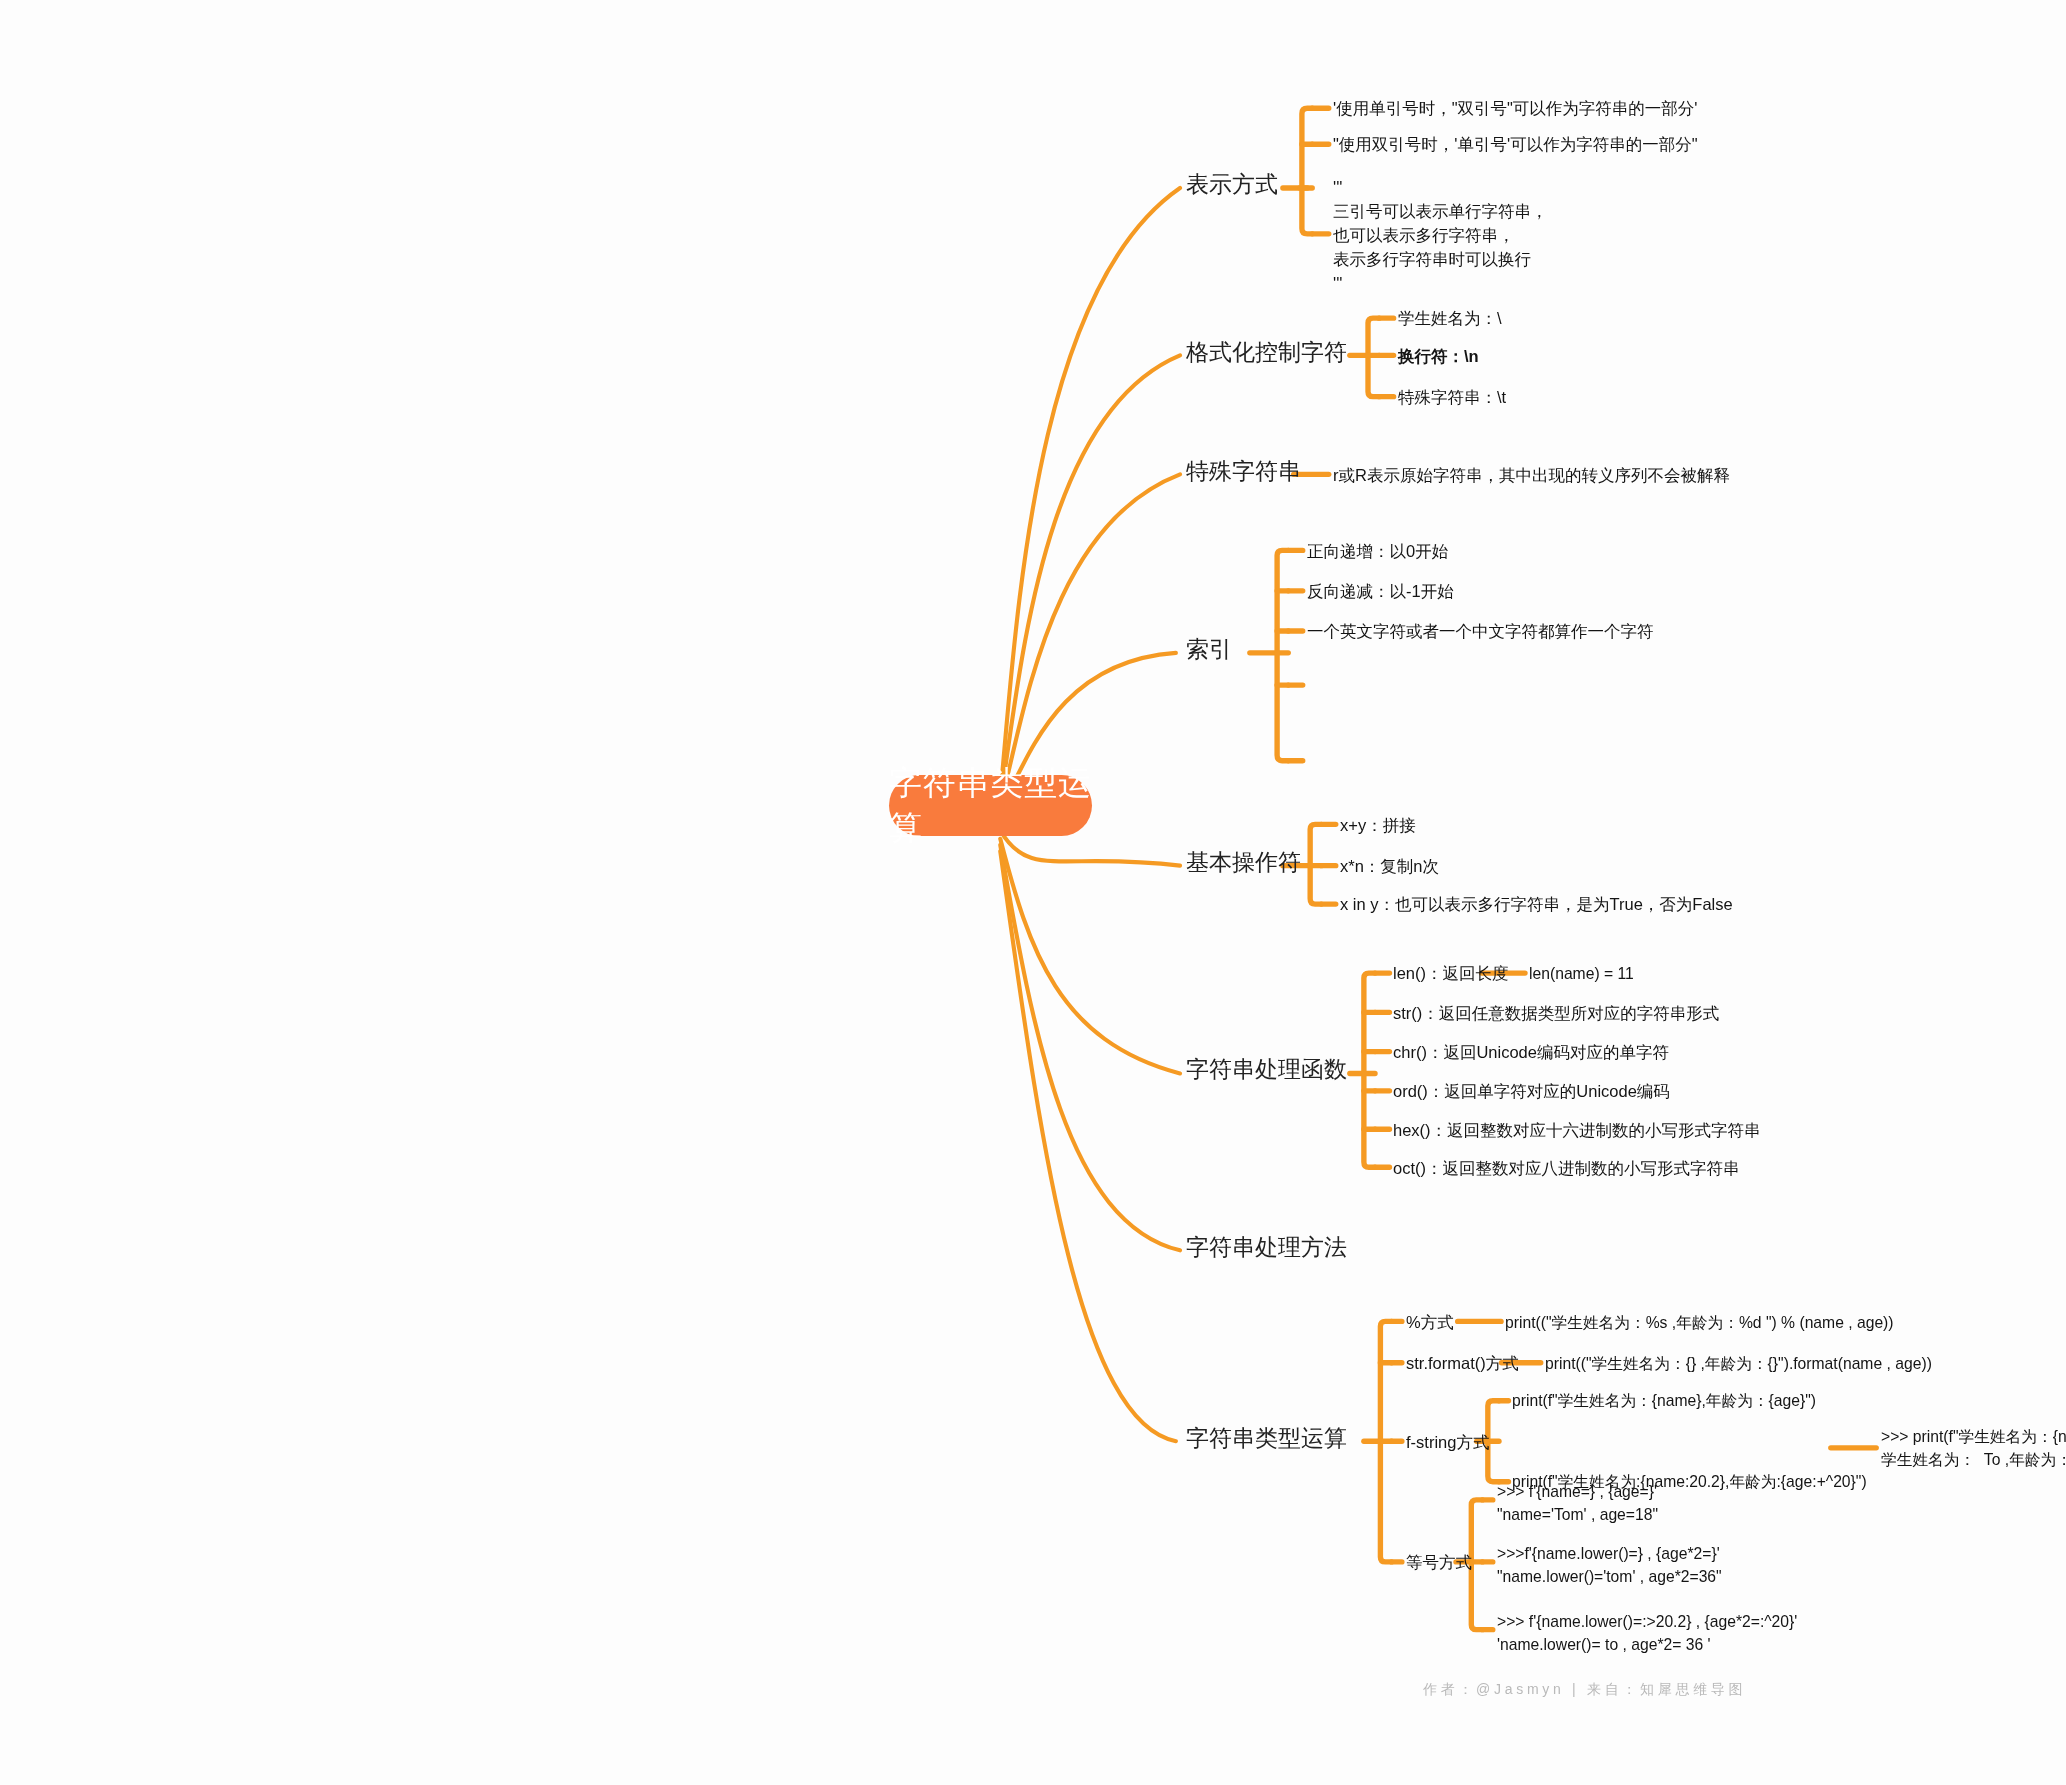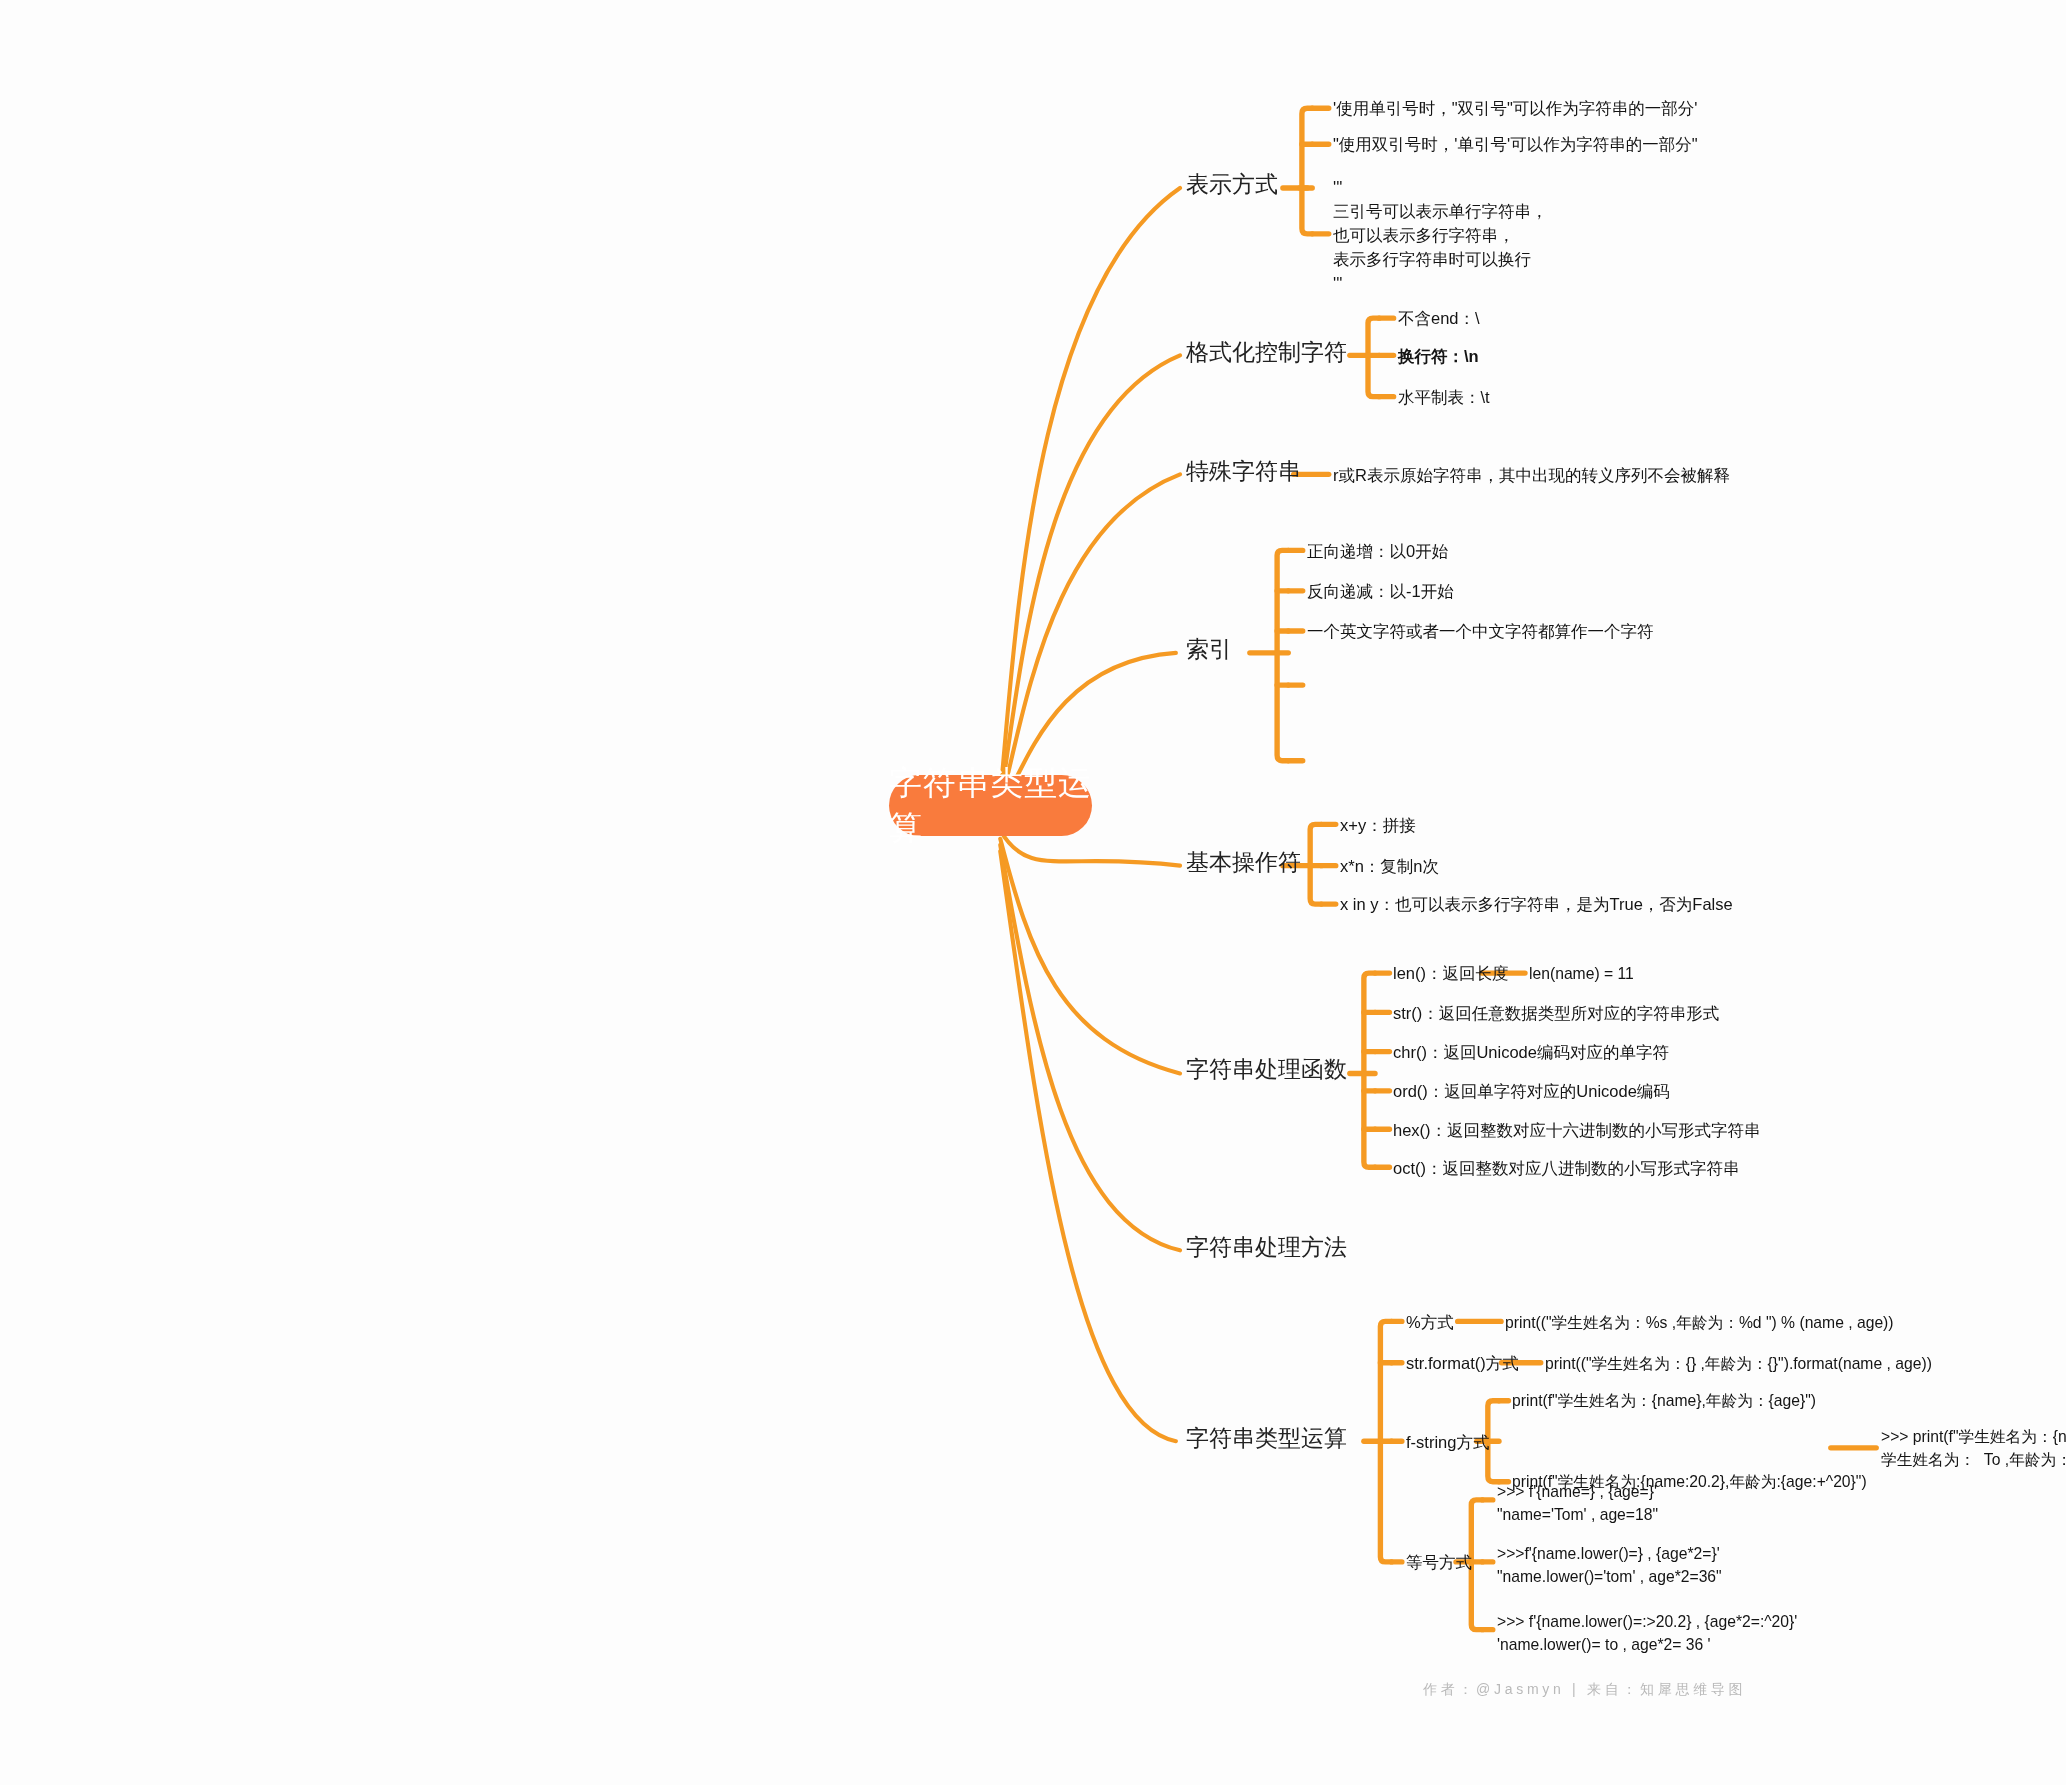--- a/index.html
+++ b/index.html
@@ -151,23 +151,23 @@
   <div class="node l1" style="left:1186px; top:1423px;"><span>字符串类型运算</span></div>
 
   <div class="node l2" style="left:1333px; top:97px;"><span>'使用单引号时，"双引号"可以作为字符串的一部分'</span></div>
   <div class="node l2" style="left:1333px; top:133px;"><span>"使用双引号时，'单引号'可以作为字符串的一部分"</span></div>
   <div class="node l2 multi" style="left:1333px; top:176px;"><span>'''
 三引号可以表示单行字符串，
 也可以表示多行字符串，
 表示多行字符串时可以换行
 '''</span></div>
 
-  <div class="node l2" style="left:1398px; top:307px;"><span>不含end：\</span></div>
+  <div class="node l2" style="left:1398px; top:307px;"><span>学生姓名为：\</span></div>
   <div class="node l2" style="left:1398px; top:345px;font-weight:bold;"><span>换行符：\n</span></div>
-  <div class="node l2" style="left:1398px; top:386px;"><span>水平制表：\t</span></div>
+  <div class="node l2" style="left:1398px; top:386px;"><span>特殊字符串：\t</span></div>
 
   <div class="node l2" style="left:1333px; top:464px;"><span>r或R表示原始字符串，其中出现的转义序列不会被解释</span></div>
 
   <div class="node l2" style="left:1307px; top:540px;"><span>正向递增：以0开始</span></div>
   <div class="node l2" style="left:1307px; top:580px;"><span>反向递减：以-1开始</span></div>
   <div class="node l2" style="left:1307px; top:620px;"><span>一个英文字符或者一个中文字符都算作一个字符</span></div>
 
   <div class="node l2" style="left:1340px; top:814px;"><span>x+y：拼接</span></div>
   <div class="node l2" style="left:1340px; top:855px;"><span>x*n：复制n次</span></div>
   <div class="node l2" style="left:1340px; top:893px;"><span>x in y：也可以表示多行字符串，是为True，否为False</span></div>

